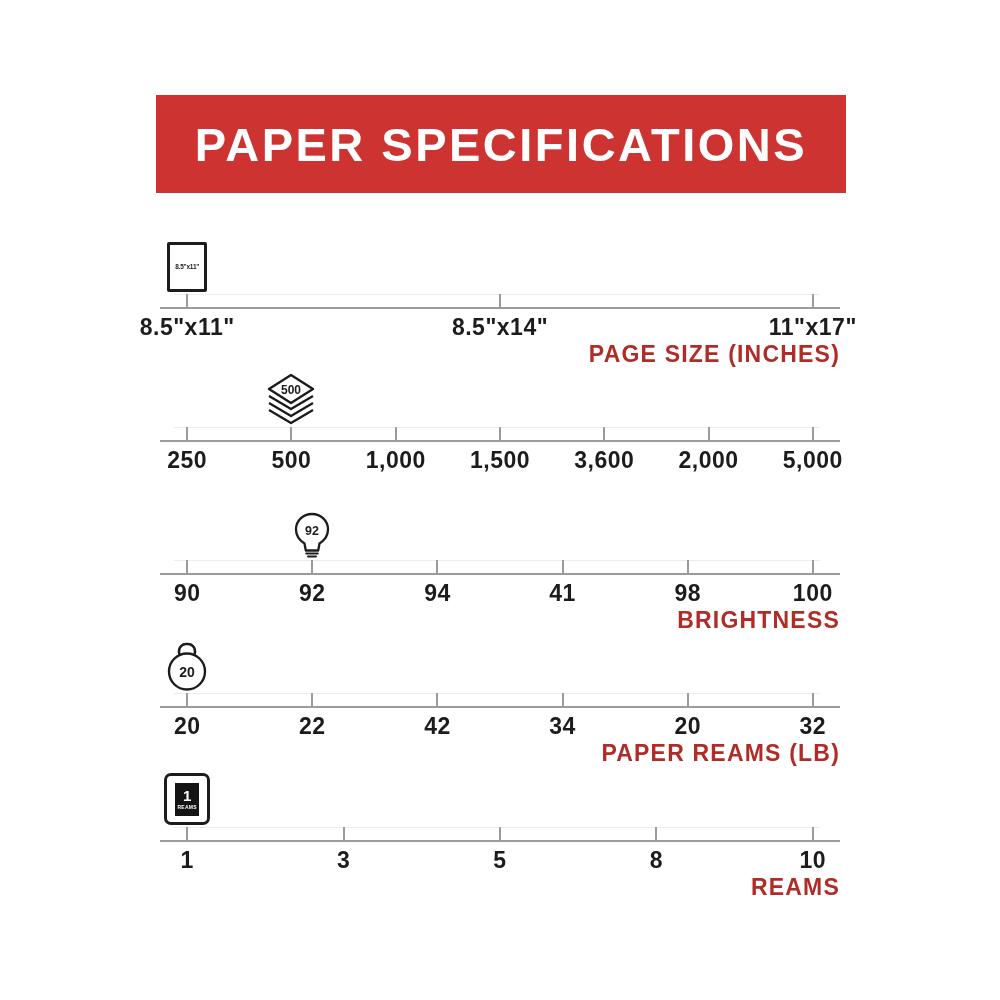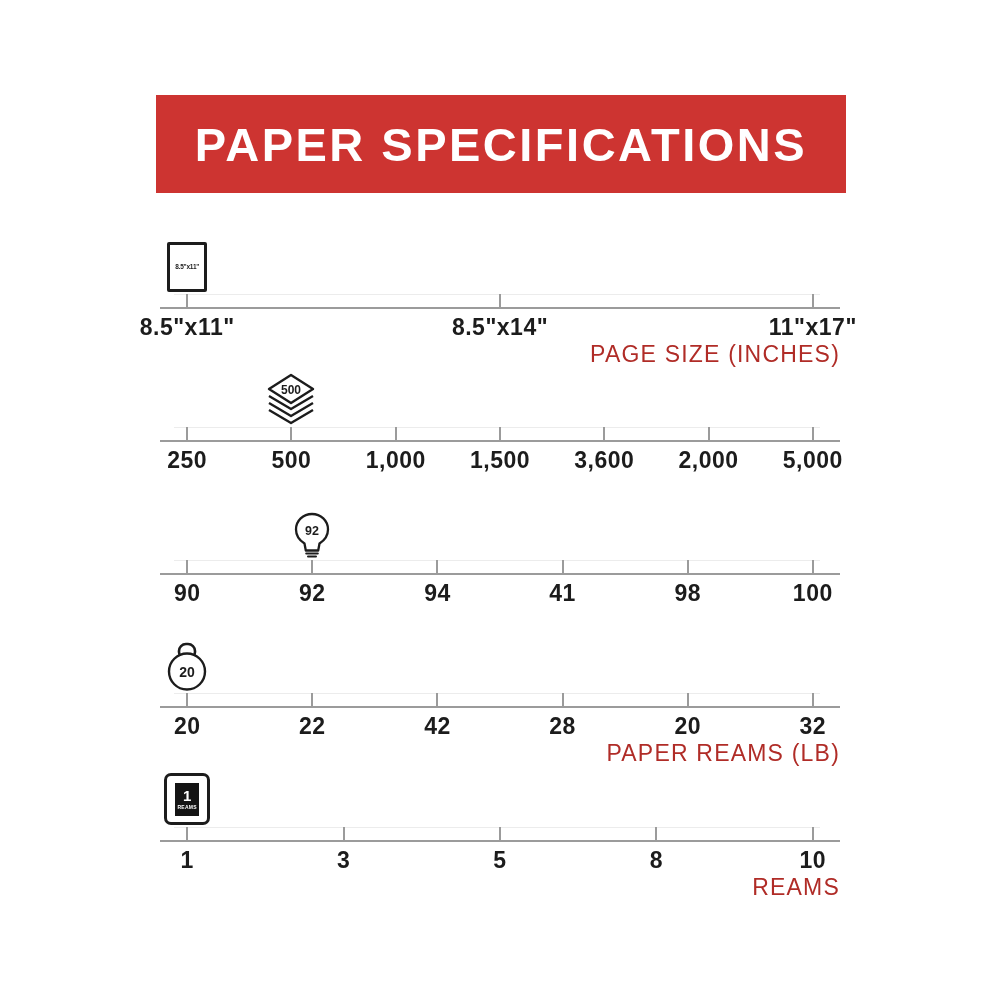--- a/index.html
+++ b/index.html
@@ -18,21 +18,21 @@
   #banner h1{margin:0;color:#ffffff;font-size:47px;font-weight:bold;letter-spacing:2.5px;white-space:nowrap;}
 
   
   .row{position:absolute;left:0;width:1000px;height:133px;}
   .axis{position:absolute;left:160px;top:0;width:680px;height:133px;}
   .baseline{position:absolute;top:62px;left:0;width:100%;height:2px;background:var(--axis-gray);}
   .topline{position:absolute;top:49px;left:2%;width:95%;height:1px;background:#ececec;}
   .tick{position:absolute;top:49px;width:2px;height:13px;background:var(--axis-gray);margin-left:-1px;}
   .tick-label{position:absolute;top:69px;transform:translateX(-50%);font-size:23px;font-weight:bold;
     color:var(--ink);letter-spacing:0.5px;white-space:nowrap;}
-  .caption{position:absolute;top:96px;right:0;font-size:23px;font-weight:normal;
+  .caption{position:absolute;top:96px;right:0;font-size:23px;font-weight:bold;
     color:var(--caption-red);letter-spacing:1.2px;white-space:nowrap;}
   .icon-holder{position:absolute;bottom:86px;transform:translateX(-50%);line-height:0;}
 
   
   .paper-icon{width:34px;height:44px;border:3px solid var(--ink);border-radius:2px;background:#fff;
     display:flex;align-items:center;justify-content:center;}
   .paper-label{font-size:6.5px;font-weight:bold;color:var(--ink);letter-spacing:-0.2px;line-height:1;}
 
   
   .ream-icon{width:40px;height:46px;border:3px solid var(--ink);border-radius:7px;background:#fff;
@@ -113,34 +113,35 @@
           <div class="tick-label" style="left:59.200%">41</div>
           <div class="tick" style="left:77.600%"></div>
           <div class="tick-label" style="left:77.600%">98</div>
           <div class="tick" style="left:96.000%"></div>
           <div class="tick-label" style="left:96.000%">100</div>
           <div class="icon-holder" style="left:22.400%"><svg width="42" height="46" viewBox="0 0 42 46">
               <path d="M28.5,31.5 C34,28 37,23 37,17.5 C37,8.7 29.8,2 21,2 C12.2,2 5,8.7 5,17.5 C5,23 8,28 13.5,31.5 L14.8,38.5 L27.2,38.5 Z" fill="#fff" stroke="#1c1c1c" stroke-width="2.3" stroke-linejoin="round"></path>
               <path d="M15.2,41.5 L26.8,41.5 M17,44.5 L25,44.5" stroke="#1c1c1c" stroke-width="2" stroke-linecap="round" fill="none"></path>
               <text x="21" y="22.5" text-anchor="middle" font-size="12.5" font-weight="bold" fill="#1c1c1c">92</text>
             </svg></div>
+          <div class="caption">BRIGHTNESS</div>
         </div>
       </section>
       <section class="row" style="top: 644px;">
         <div class="axis">
           <div class="topline"></div>
           <div class="baseline"></div>
           <div class="tick" style="left:4.000%"></div>
           <div class="tick-label" style="left:4.000%">20</div>
           <div class="tick" style="left:22.400%"></div>
           <div class="tick-label" style="left:22.400%">22</div>
           <div class="tick" style="left:40.800%"></div>
           <div class="tick-label" style="left:40.800%">42</div>
           <div class="tick" style="left:59.200%"></div>
-          <div class="tick-label" style="left:59.200%">28</div>
+          <div class="tick-label" style="left:59.200%">34</div>
           <div class="tick" style="left:77.600%"></div>
           <div class="tick-label" style="left:77.600%">20</div>
           <div class="tick" style="left:96.000%"></div>
           <div class="tick-label" style="left:96.000%">32</div>
           <div class="icon-holder" style="left:4.000%"><svg width="50" height="49" viewBox="0 0 50 49">
               <rect x="17" y="2" width="16" height="15" rx="7" fill="none" stroke="#1c1c1c" stroke-width="2.6"></rect>
               <circle cx="25" cy="29.5" r="18" fill="#fff" stroke="#1c1c1c" stroke-width="2.4"></circle>
               <text x="25" y="34.5" text-anchor="middle" font-size="14" font-weight="bold" fill="#1c1c1c">20</text>
             </svg></div>
           <div class="caption">PAPER REAMS (LB)</div>

